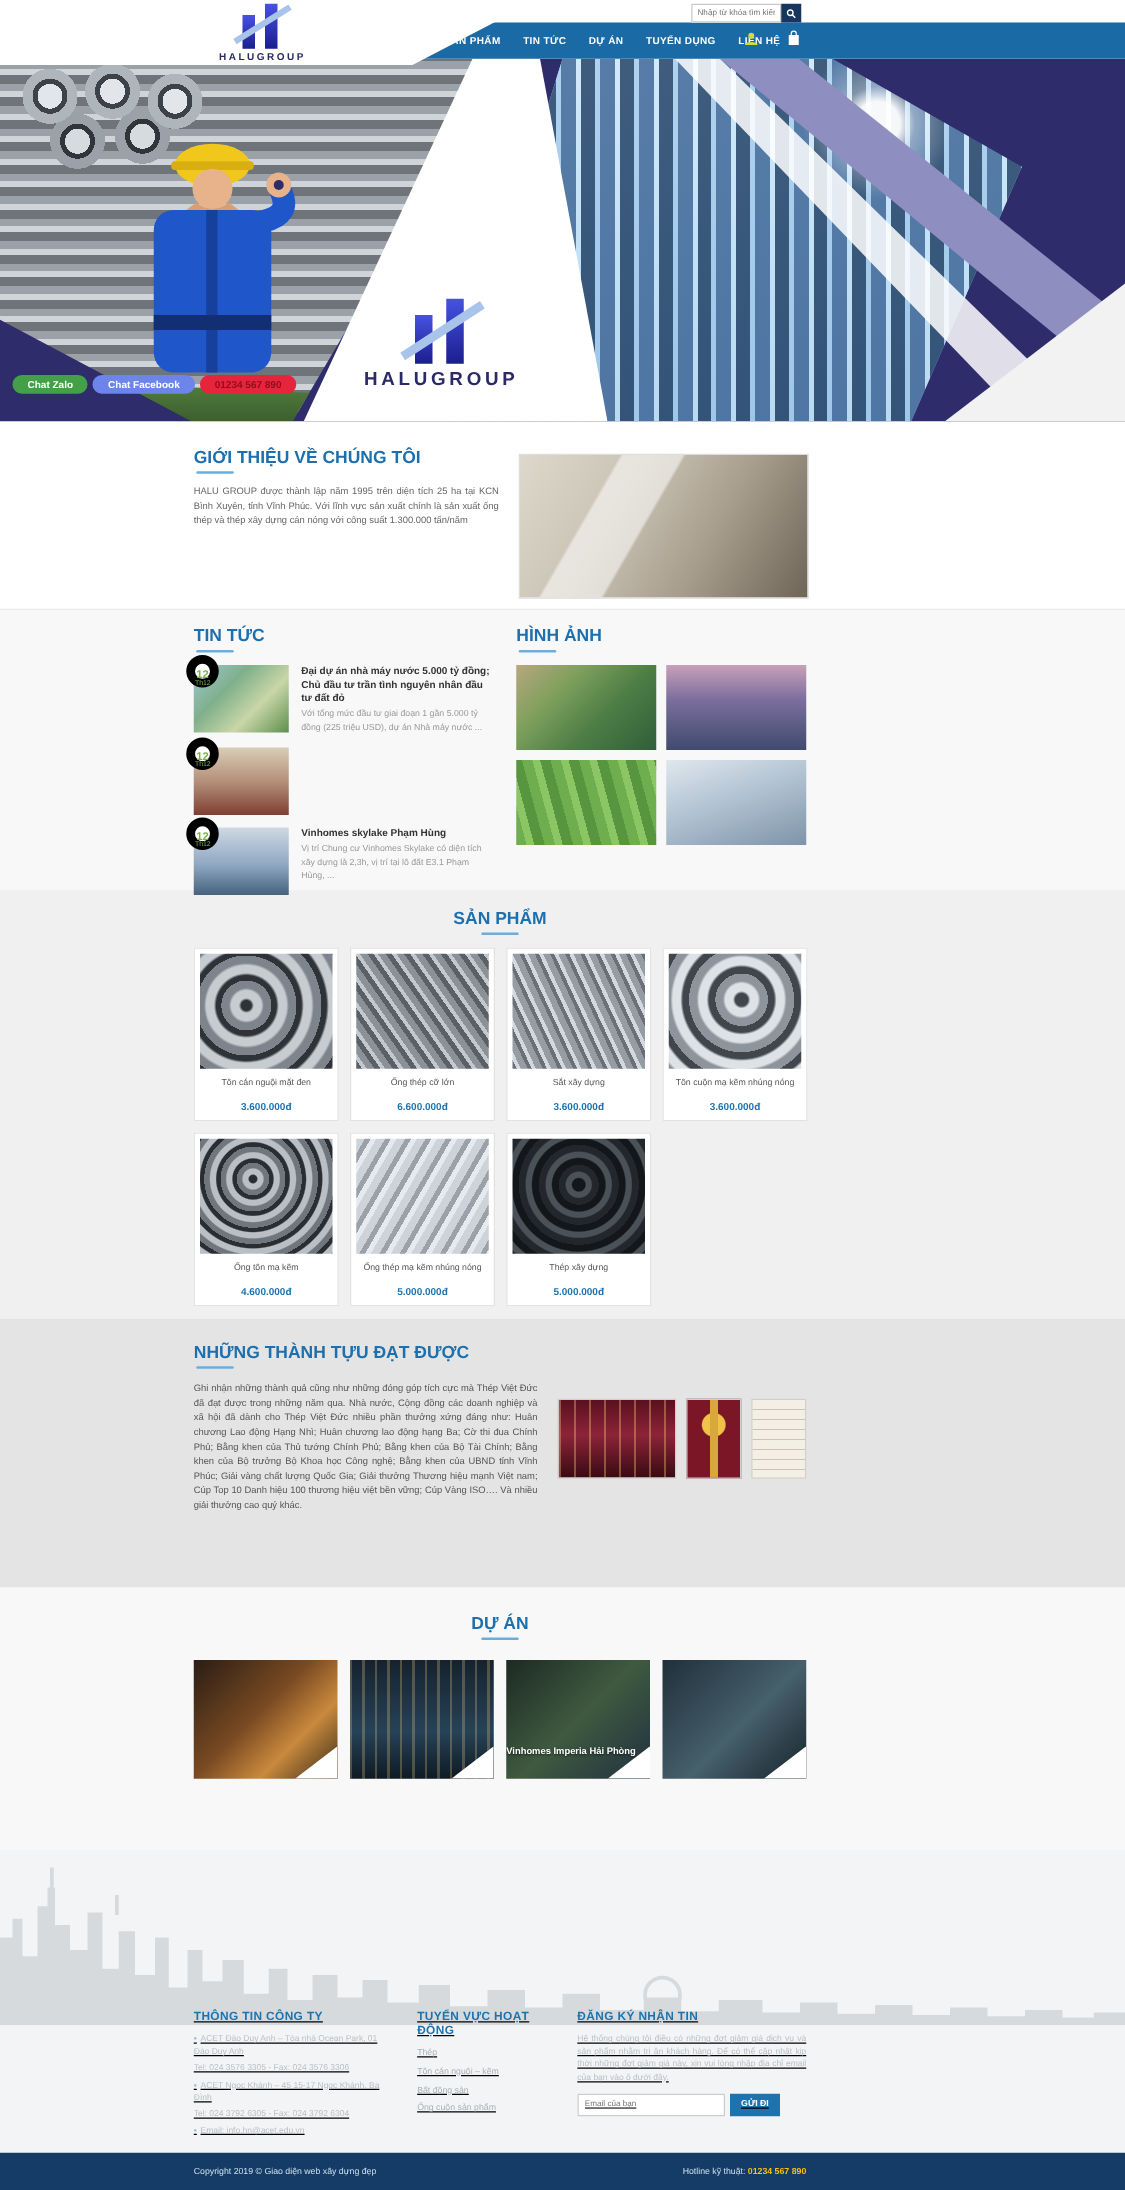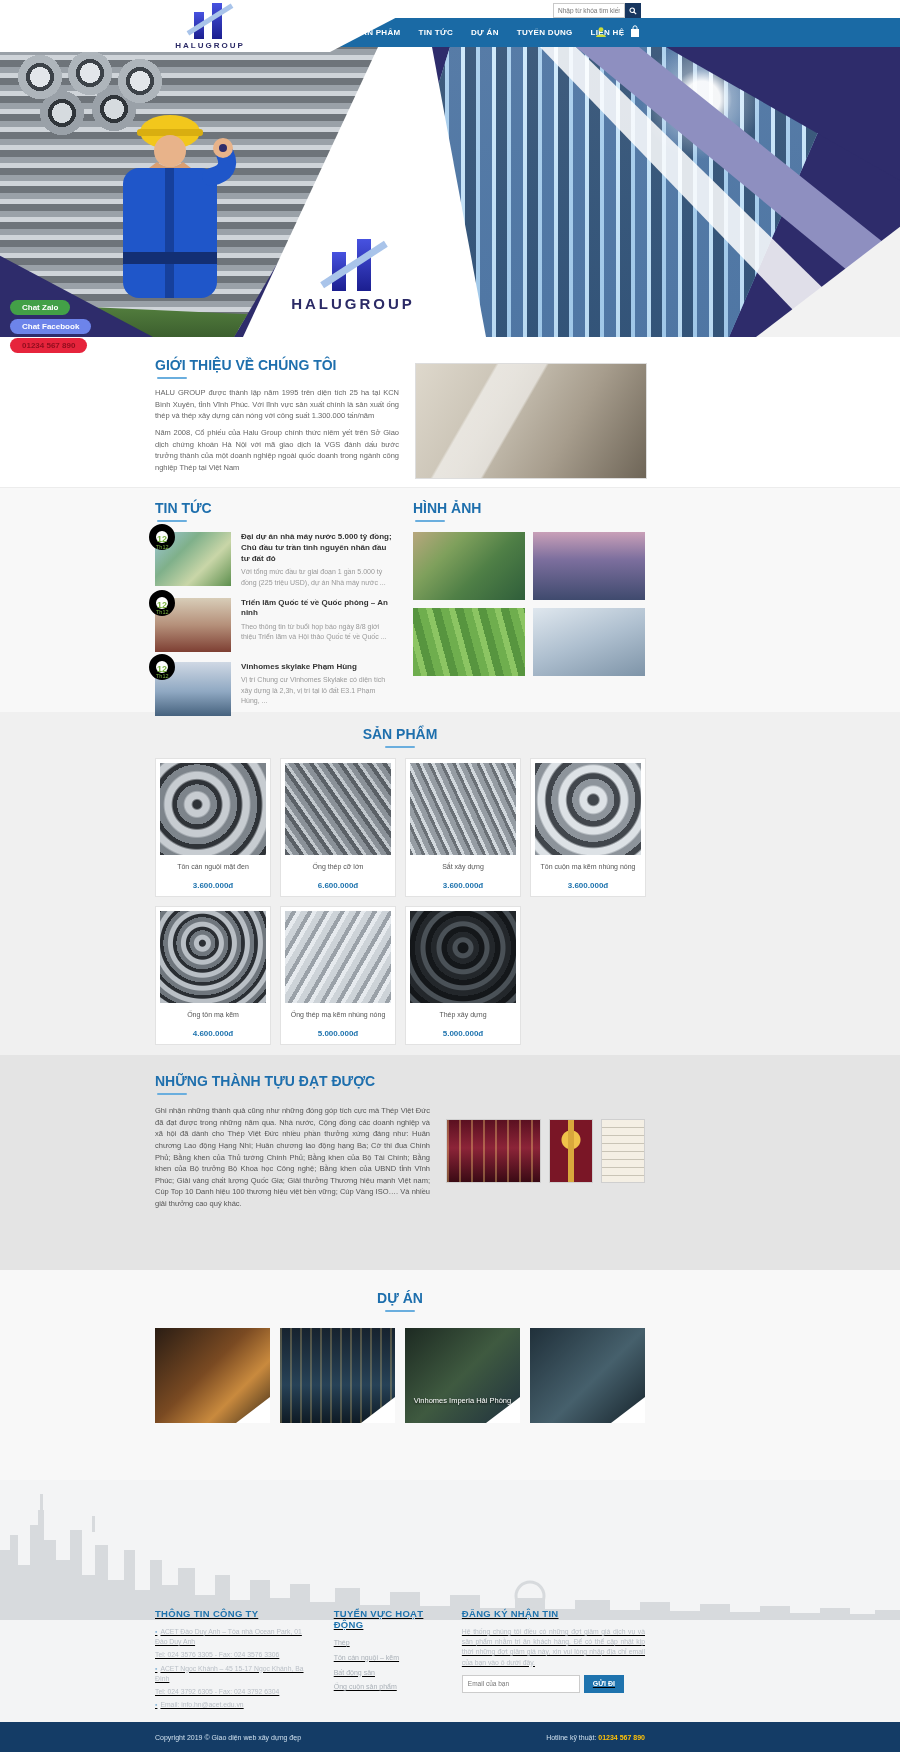--- a/index.html
+++ b/index.html
@@ -53,21 +53,21 @@
   .hero-white-band { clip-path:polygon(42% 0,48% 0,54% 100%,27% 100%); background:#fff; }
   .hero-logo { position:absolute; left:288px; top:192px; width:130px; text-align:center; z-index:12; }
   .hero-logo .mark { position:relative; width:58px; height:52px; margin:0 auto; }
   .hero-logo .b1 { position:absolute; left:8px; top:13px; width:14px; height:39px; background:linear-gradient(180deg,#4752e0,#1b1e8f); }
   .hero-logo .b2 { position:absolute; left:33px; top:0; width:14px; height:52px; background:linear-gradient(180deg,#4752e0,#1b1e8f); }
   .hero-logo .sw { position:absolute; left:-8px; top:22px; width:76px; height:7px; background:#a9c4ea; transform:rotate(-33deg); }
   .hero-logo .txt { font-size:15px; font-weight:bold; color:#2b2a66; letter-spacing:3px; margin-top:4px; }
   .worker { position:absolute; left:95px; top:55px; z-index:11; }
 
   
-  .chats { position:absolute; left:10px; top:300px; z-index:40; display:flex; flex-direction:column; gap:4px; }
+  .chats { position:absolute; left:10px; top:300px; z-index:40; display:flex; flex-direction:row; gap:4px; }
   .chat-pill { border-radius:9px; padding:3px 12px; font-size:8px; font-weight:bold; color:#fff; width:max-content; cursor:pointer; }
   .chat-zalo { background:#43a047; }
   .chat-fb { background:#6d84ea; }
   .chat-hot { background:#e6243c; color:#8f0d1d; }
 
   
   .about { width:900px; height:150px; background:#fff; }
   .about .container { display:flex; padding-top:10px; gap:14px; }
   .about-left { width:244px; }
   .h-blue { font-size:14px; font-weight:bold; color:#1e6fad; }
@@ -143,21 +143,21 @@
   .projects .container { padding-top:20px; }
   .proj-grid { display:flex; gap:10px; margin-top:16px; }
   .proj-img { position:relative; width:115px; height:95px; cursor:pointer; overflow:hidden; }
   .proj-img::after { content:""; position:absolute; right:0; bottom:0; width:34px; height:26px; background:#fff; clip-path:polygon(100% 0,100% 100%,0 100%); }
   .primg1 { background:linear-gradient(135deg,#2a1d14,#7a4a22 45%,#c98a3e 70%,#3a2a18); }
   .primg2 { background:
       repeating-linear-gradient(90deg, rgba(255,220,130,.25) 0 2px, transparent 2px 10px),
       linear-gradient(180deg,#16222e,#274257 60%,#0e1a24); }
   .primg3 { background:linear-gradient(135deg,#1d2a22,#3f5a40 50%,#20313f); }
   .primg4 { background:linear-gradient(135deg,#20303a,#46606c 55%,#17242c); }
-  .proj-caption { position:absolute; left:0; right:0; bottom:18px; text-align:center; font-size:7.5px; font-weight:normal; color:#fff; text-shadow:0 1px 2px rgba(0,0,0,.7);margin-top:23px; }
+  .proj-caption { position:absolute; left:0; right:0; bottom:18px; font-size:7.5px; font-weight:bold; color:#fff; text-shadow:0 1px 2px rgba(0,0,0,.7);margin-top:23px; }
 
   
   .footer { position:relative; width:900px; height:242px; background:#f3f4f5; overflow:hidden;text-decoration:underline; }
   .skyline { position:absolute; left:0; top:0; width:900px; height:140px; }
   .footer-cols { position:relative; z-index:2; display:flex; gap:28px; width:490px; margin-left:155px; padding-top:128px; }
   .fcol-h { font-size:9.5px; font-weight:bold; color:#1e73ae; margin-bottom:8px; letter-spacing:.3px; }
   .fcol1 { width:158px; }
   .fcol2 { width:105px; }
   .fcol3 { width:192px; }
   .f-line { font-size:6.8px; color:#b9bfc6; line-height:1.5; margin-bottom:3px; }
@@ -269,21 +269,20 @@
     <div class="chat-pill chat-hot">01234 567 890</div>
   </div>
 
   <div class="about">
     <div class="container">
       <div style="display:flex; gap:16px; padding-top:10px;">
         <div class="about-left">
           <div class="h-blue">GIỚI THIỆU VỀ CHÚNG TÔI</div>
           <div class="h-underline"></div>
           <p class="about-p">HALU GROUP được thành lập năm 1995 trên diện tích 25 ha tại KCN Bình Xuyên, tỉnh Vĩnh Phúc. Với lĩnh vực sản xuất chính là sản xuất ống thép và thép xây dựng cán nóng với công suất 1.300.000 tấn/năm</p>
-          <p class="about-p">Năm 2008, Cổ phiếu của Halu Group chính thức niêm yết trên Sở Giao dịch chứng khoán Hà Nội với mã giao dịch là VGS đánh dấu bước trưởng thành của một doanh nghiệp ngoài quốc doanh trong ngành công nghiệp Thép tại Việt Nam</p>
         </div>
         <div class="about-img"></div>
       </div>
     </div>
   </div>
 
   <div class="newsgal">
     <div class="container">
       <div class="news-col">
         <div class="h-blue">TIN TỨC</div>
@@ -303,24 +302,20 @@
           </div>
         </div>
 
         <div class="news-item">
           <div class="news-thumb">
             <div class="img nimg2"></div>
             <div class="date-badge">
               <div class="date-day">12</div>
               <div class="date-month">Th12</div>
             </div>
-          </div>
-          <div>
-            <div class="news-title">Triển lãm Quốc tế về Quốc phòng – An ninh</div>
-            <div class="news-excerpt">Theo thông tin từ buổi họp báo ngày 8/8 giới thiệu Triển lãm và Hội thảo Quốc tế về Quốc ...</div>
           </div>
         </div>
 
         <div class="news-item">
           <div class="news-thumb">
             <div class="img nimg3"></div>
             <div class="date-badge">
               <div class="date-day">12</div>
               <div class="date-month">Th12</div>
             </div>

